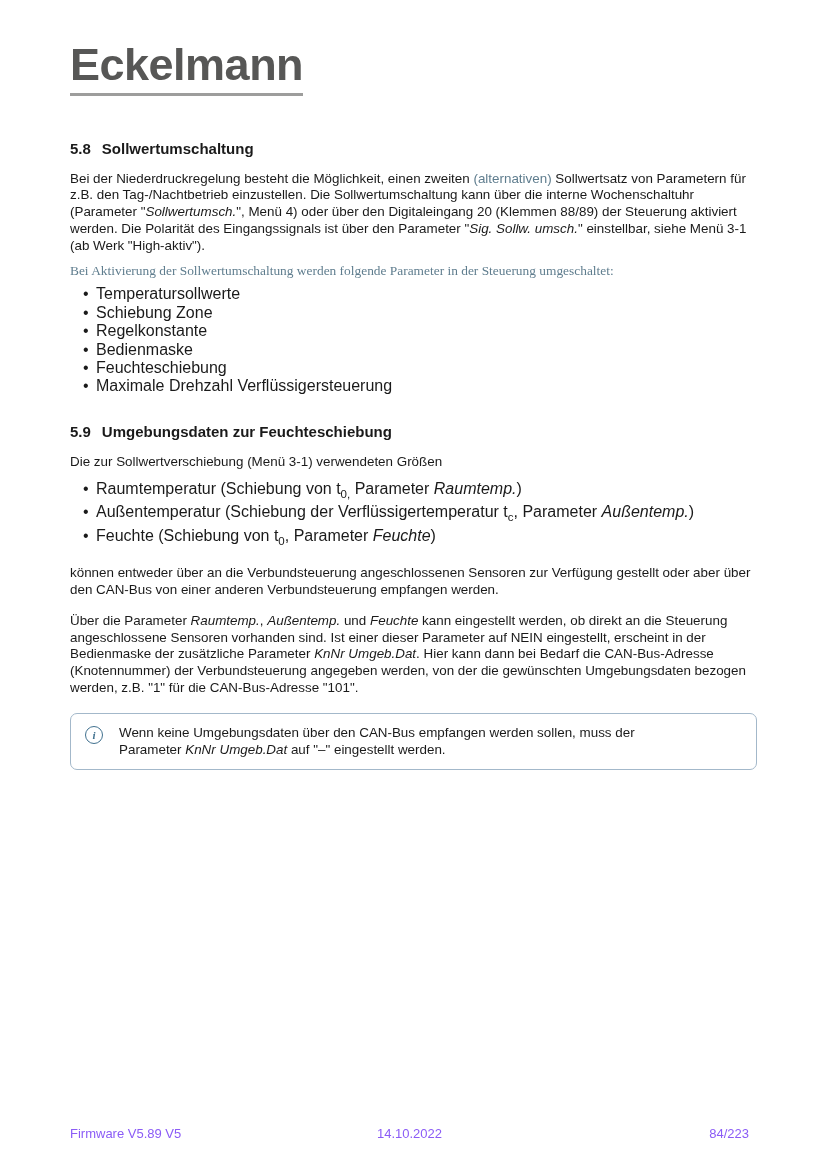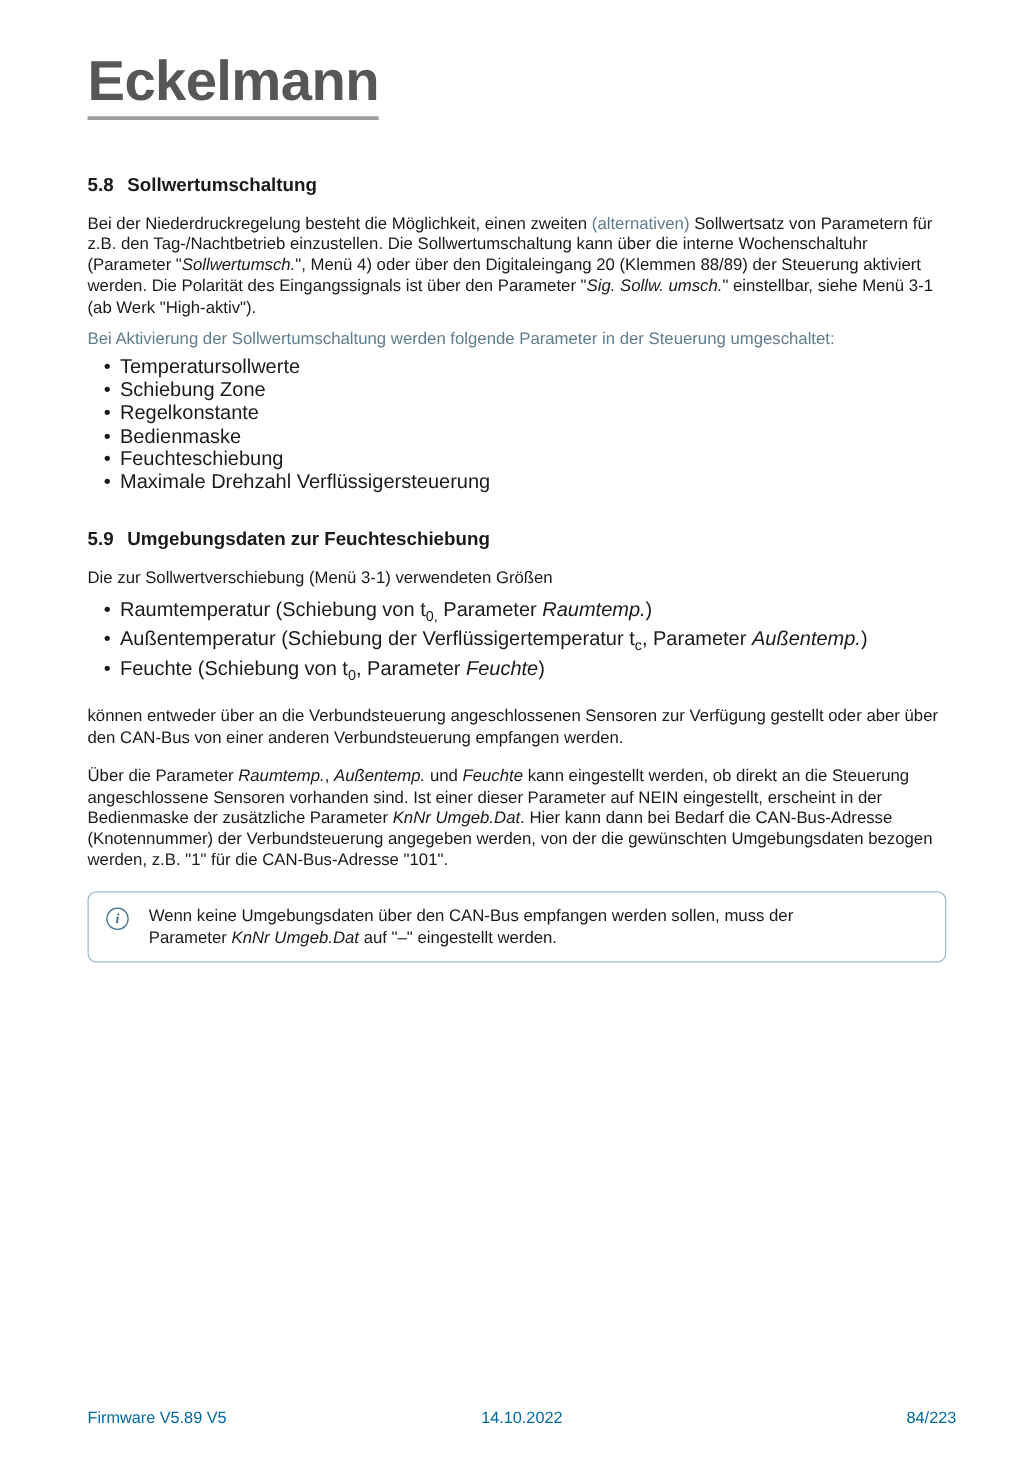--- a/index.html
+++ b/index.html
@@ -39,21 +39,21 @@
     margin:0 0 13px 0;
     line-height:1.2;
   }
   h2 .h-num{margin-right:11px;}
   .sec2 h2{margin-top:27px;}
   p{
     font-size:13.4px;
     line-height:16.8px;
     margin:0 0 9px 0;
   }
-  p.muted{color:#5f7d8e;margin-bottom:5px;}
+  p.muted{color:#5f7d8e;margin-bottom:5px;font-family:Liberation Serif, serif;}
   ul{
     list-style:none;
     margin:3px 0 15px 0;
     padding:0;
   }
   li{
     position:relative;
     padding-left:26px;
     font-size:16px;
     line-height:18.4px;
@@ -89,25 +89,25 @@
     margin-right:16px;
     margin-top:1px;
   }
   .infobox p{
     margin:0;
     max-width:525px;
   }
   
   footer{
     position:absolute;
-    left:70px;right:62px;bottom:28px;
+    left:70px;right:78px;bottom:28px;
     display:grid;
     grid-template-columns:1fr auto 1fr;
     font-size:13px;
-    color:#0369a1;
+    color:#8b5cf6;
   }
   footer .f-left{text-align:left;}
   footer .f-center{text-align:left;}
   footer .f-right{text-align:right;}
 </style>
 </head>
 <body>
 
 <div class="page">
 

